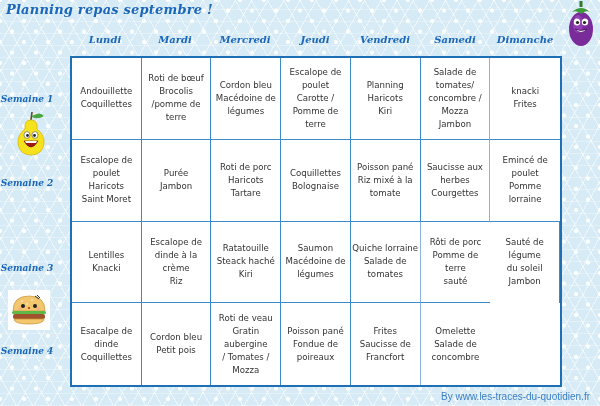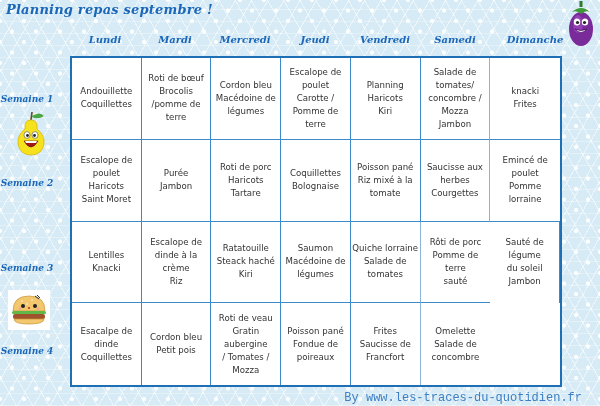--- a/index.html
+++ b/index.html
@@ -53,38 +53,38 @@
     text-align: center;
     font-family: "DejaVu Sans", sans-serif;
     font-size: 8.6px; line-height: 13px; color: #333333;
     padding: 0 1px;
     white-space: pre-line;
   }
   .cell.col-5, .cell.col-6 { border-right-color: #8ab5d8; }
   .cell.last-col { border-right: none; }
   .cell.last-row { border-bottom: none; }
   .credit {
-    position: absolute; right: 18px; top: 391px;
-    font-family: Liberation Mono, monospace;
-    font-size: 12px; color: #3d7fc4;
+    position: absolute; right: 10px; top: 391px;
+    font-family: Liberation Sans, sans-serif;
+    font-size: 10px; color: #3d7fc4;
   }
   .sticker { position: absolute; }
 </style>
 </head>
 <body>
 
 <div class="title">Planning repas septembre !</div>
 
 <div class="day-header" style="left:70px">Lundi</div>
 <div class="day-header" style="left:140px">Mardi</div>
 <div class="day-header" style="left:210px">Mercredi</div>
 <div class="day-header" style="left:280px">Jeudi</div>
 <div class="day-header" style="left:350px">Vendredi</div>
 <div class="day-header" style="left:420px">Samedi</div>
-<div class="day-header" style="left:500px">Dimanche</div>
+<div class="day-header" style="left:490px">Dimanche</div>
 
 <div class="week-label" style="top:94px">Semaine 1</div>
 <div class="week-label" style="top:178px">Semaine 2</div>
 <div class="week-label" style="top:263px">Semaine 3</div>
 <div class="week-label" style="top:346px">Semaine 4</div>
 
 <div class="sticker" style="left:566px; top:0px; width:30px; height:48px;">
   <svg width="30" height="48" viewBox="0 0 30 48">
     <ellipse cx="15" cy="29" rx="12" ry="17" fill="#7a2b9a"></ellipse>
     <ellipse cx="12" cy="24" rx="5" ry="9" fill="#a24ec4" opacity="0.6"></ellipse>

